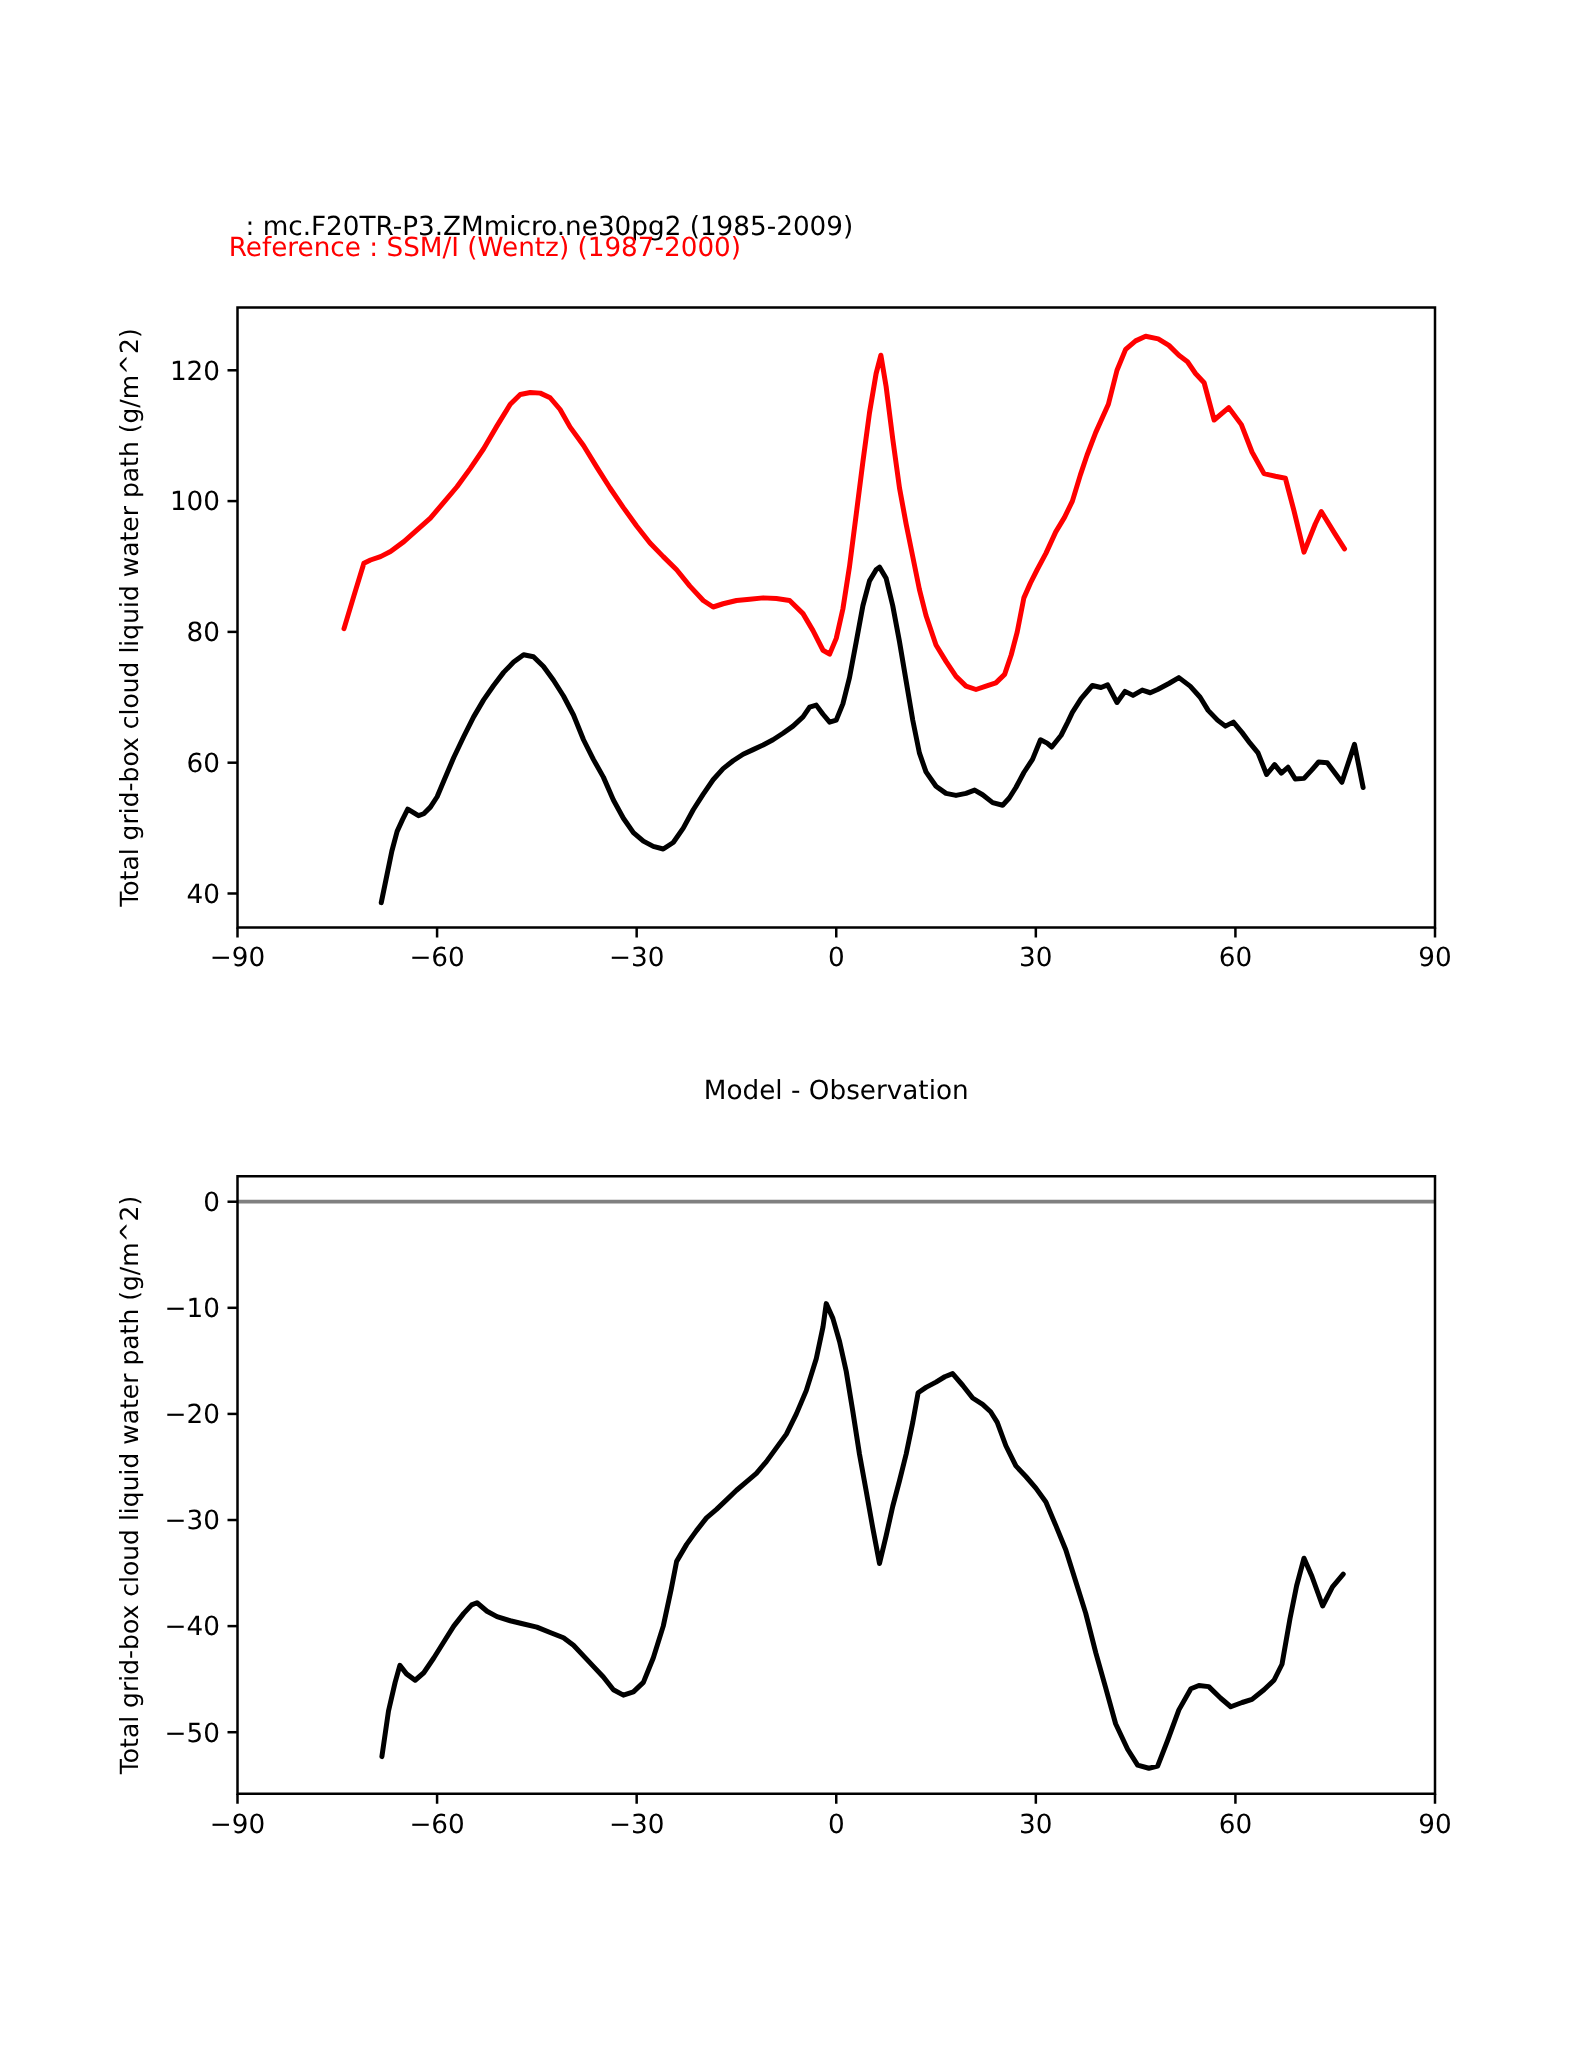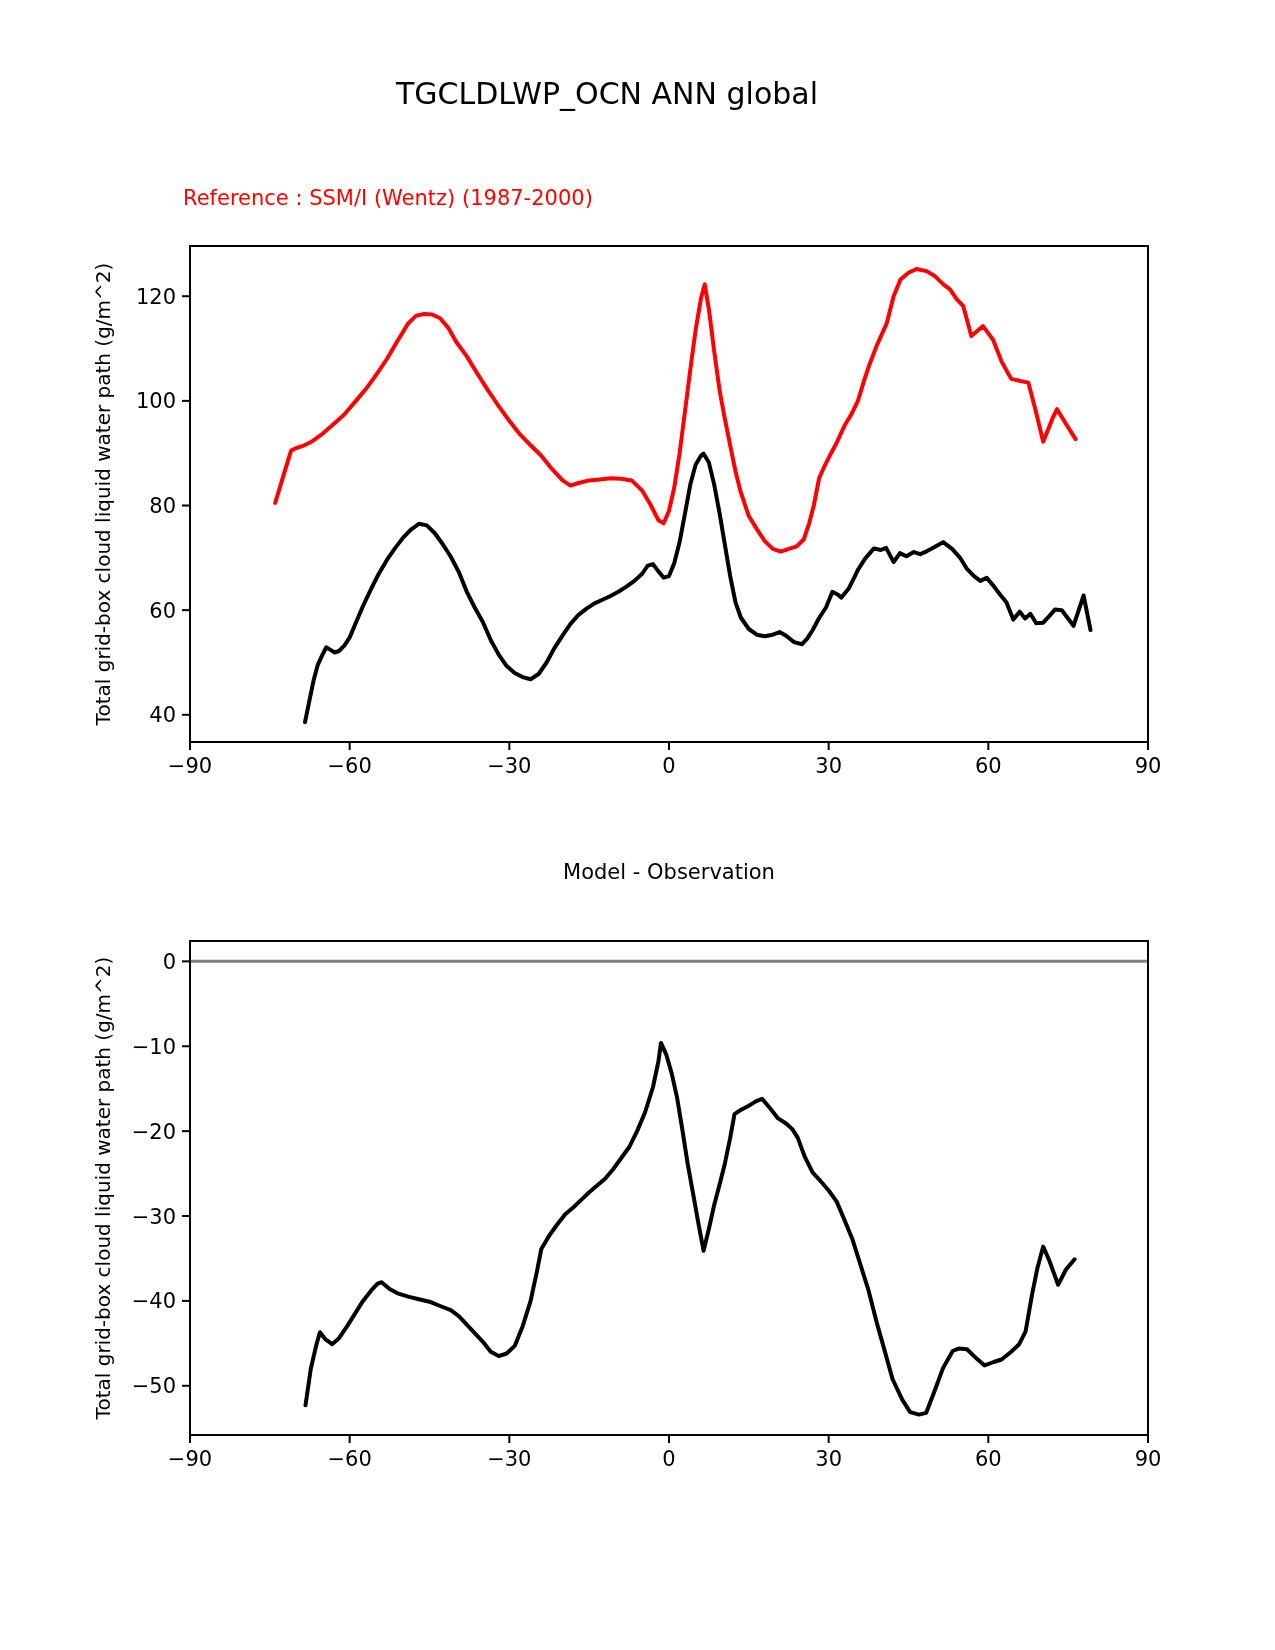--- a/index.html
+++ b/index.html
@@ -30,21 +30,21 @@
   }
   .ylabel-top{top:481px;}
   .ylabel-bot{top:1175px;}
   svg{position:absolute;left:0;top:0;}
   svg text{font-family:"DejaVu Sans", sans-serif;fill:#000;}
 </style>
 </head>
 <body>
 
 <div class="page">
-  <div class="fig-title">TGCLDLWP_OCN ANN global</div>
+  <div class="legend-line legend-1" style="color: rgb(0, 0, 0);">  : mc.F20TR-P3.ZMmicro.ne30pg2 (1985-2009)</div>
   <div class="legend-line legend-2" style="color: rgb(255, 0, 0);">Reference : SSM/I (Wentz) (1987-2000)</div>
   <div class="ylabel ylabel-top">Total grid-box cloud liquid water path (g/m^2)</div>
   <div class="ylabel ylabel-bot">Total grid-box cloud liquid water path (g/m^2)</div>
   <div class="sub-title">Model - Observation</div>
   <svg id="plot-svg" width="1275" height="1650">
       <polyline points="305.0,722.1 309.2,701.7 313.5,680.8 317.7,665.1 322.0,655.7 326.2,647.3 330.5,649.9 334.8,652.5 339.0,651.0 344.3,645.7 349.7,637.4 355.0,624.8 363.0,606.0 371.0,589.2 378.9,573.5 386.9,559.9 394.9,548.4 402.9,537.9 410.9,529.6 418.9,523.8 426.8,525.4 434.8,533.2 442.8,544.2 450.8,556.8 458.8,572.0 466.8,591.8 474.7,607.5 482.7,621.7 490.7,640.0 498.7,654.6 506.7,666.1 514.7,672.9 522.6,677.1 530.6,679.2 538.6,674.0 546.6,662.5 554.6,647.8 562.6,635.3 570.5,623.8 578.5,614.9 586.5,608.6 594.5,603.4 602.5,599.7 610.5,596.0 618.4,591.8 626.4,586.6 634.4,580.9 642.4,573.5 647.7,565.7 653.0,564.1 658.4,571.4 663.7,577.7 669.0,576.1 674.3,563.1 679.6,542.1 685.0,513.4 690.3,484.6 695.6,464.7 700.9,455.8 703.6,453.7 708.9,462.6 714.2,484.6 719.6,513.4 724.9,544.8 730.2,576.1 735.5,602.3 740.8,617.5 748.8,629.0 756.8,634.7 764.8,636.3 772.8,634.7 779.7,632.1 786.1,635.8 794.1,642.1 802.1,644.2 807.4,638.4 812.7,630.0 819.1,618.0 826.0,607.5 832.4,591.8 837.7,594.5 841.4,597.6 848.9,588.2 854.2,577.7 857.9,569.9 864.9,558.9 873.9,548.4 880.8,550.0 886.1,547.9 893.6,562.0 900.0,553.1 906.4,556.3 913.8,552.1 920.2,554.2 926.1,551.6 935.1,546.8 943.1,542.1 952.1,548.9 960.1,557.8 966.5,568.3 974.0,576.1 980.3,580.9 986.7,577.7 993.7,586.1 1000.0,594.5 1006.4,602.3 1013.3,619.6 1019.7,611.7 1025.1,618.5 1030.4,613.8 1036.2,623.2 1043.2,622.7 1049.5,615.9 1054.9,609.6 1061.8,610.2 1073.5,625.8 1083.6,595.5 1090.5,630.0" fill="none" stroke="#000000" stroke-width="4" stroke-linejoin="round" stroke-linecap="round"></polyline>
       <polyline points="275.2,502.9 283.1,476.7 291.1,450.6 296.4,448.0 304.4,445.3 312.4,441.2 323.1,433.3 333.7,423.9 344.3,414.5 355.0,401.9 365.6,389.4 376.3,374.7 386.9,359.0 397.6,340.7 408.2,323.4 416.2,315.6 424.2,314.0 432.2,314.5 440.1,318.2 448.1,327.6 456.1,341.7 466.8,356.4 477.4,373.7 488.0,390.4 498.7,406.1 509.3,420.8 520.0,434.4 530.6,445.3 541.3,455.8 551.9,468.9 562.6,480.4 570.5,485.6 578.5,483.0 589.2,480.4 599.8,479.4 610.5,478.3 621.1,478.8 631.7,480.4 642.4,490.9 650.4,504.5 658.4,520.2 663.7,523.3 669.0,510.7 674.3,487.2 679.6,453.2 685.0,411.3 690.3,369.5 695.6,330.2 700.9,298.8 704.7,284.2 708.9,309.3 714.2,351.2 719.6,390.4 724.9,419.2 730.2,445.3 735.5,471.5 740.8,492.4 748.8,516.0 756.8,529.1 764.8,541.1 772.8,548.9 780.8,551.6 788.8,548.9 796.7,546.3 803.7,539.5 809.0,523.8 813.8,505.5 819.1,478.3 824.4,466.3 829.7,455.8 836.7,442.7 844.6,425.5 851.6,413.9 857.9,400.9 864.3,379.9 869.6,364.2 876.6,345.9 886.7,323.4 893.6,296.2 900.5,279.5 908.5,272.7 916.5,269.0 926.6,271.1 935.1,276.3 943.1,284.2 950.0,289.4 956.4,298.8 963.3,306.2 971.3,336.0 983.0,326.1 993.1,339.7 1001.6,361.6 1011.2,378.9 1020.3,381.0 1028.3,382.6 1035.2,408.7 1043.2,441.7 1052.2,419.2 1057.0,409.2 1067.6,426.5 1075.6,439.1" fill="none" stroke="#ff0000" stroke-width="4" stroke-linejoin="round" stroke-linecap="round"></polyline>
       <rect x="190" y="246" width="958" height="496" fill="none" stroke="#000" stroke-width="2"></rect>
       <line x1="190" y1="742" x2="190" y2="750" stroke="#000" stroke-width="2"></line>
       <text x="190" y="773" text-anchor="middle" font-size="21">−90</text>

